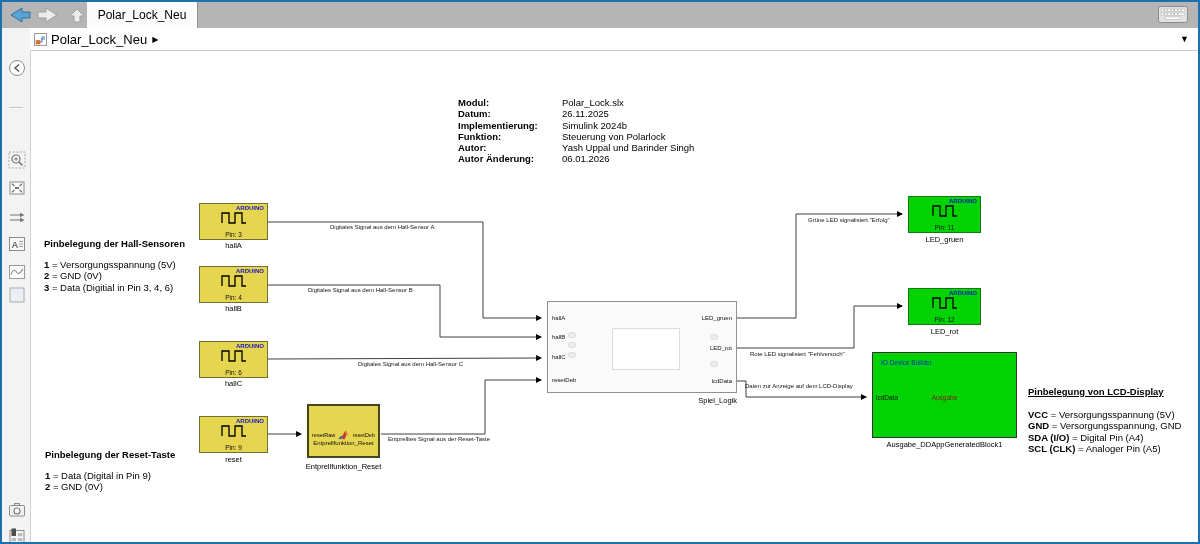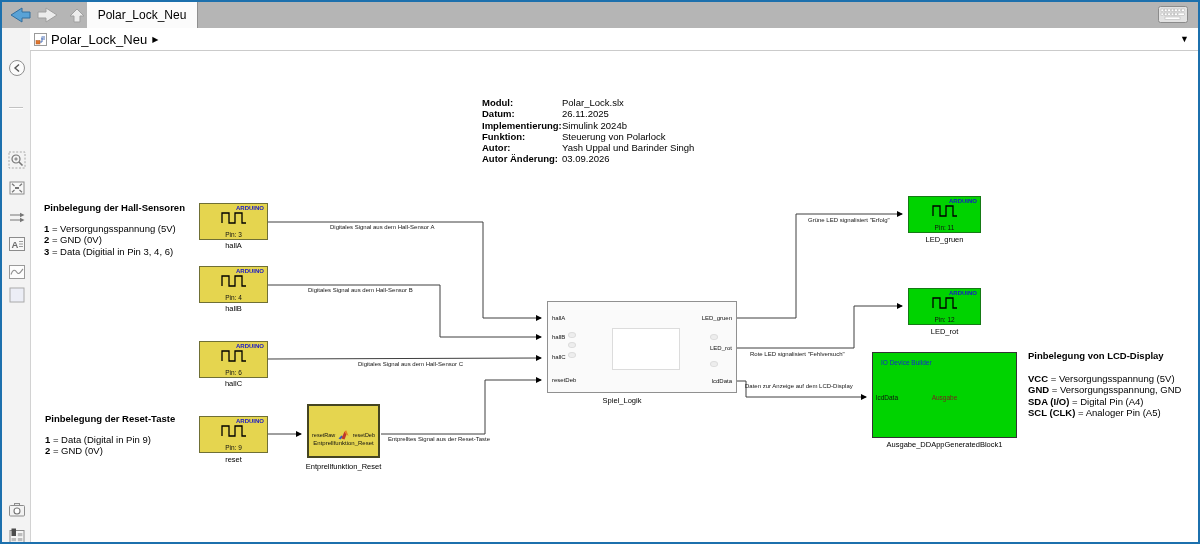--- a/index.html
+++ b/index.html
@@ -23,26 +23,26 @@
   .ddcaret{position:absolute;right:9px;top:6px;font-size:9px;color:#000;cursor:pointer;}
   
   .toolbar{position:absolute;left:2px;top:28px;width:28px;height:514px;background:#f3f3f3;
            border-right:1px solid #d2d2d2;z-index:8;}
   .tbtn{position:absolute;left:5px;width:20px;height:20px;display:flex;align-items:center;justify-content:center;cursor:pointer;}
   .tdivider{position:absolute;left:7px;top:79px;width:14px;height:0;border-top:1px solid #c2c2c2;border-bottom:1px solid #fff;}
   
   .canvas{position:absolute;left:31px;top:51px;width:1167px;height:491px;background:#fff;z-index:0;}
   .wires{position:absolute;left:0;top:0;z-index:1;}
   
-  .note{position:absolute;font-size:9.5px;color:#000;line-height:11.5px;z-index:2;white-space:nowrap;}
+  .note{position:absolute;font-size:9.5px;color:#000;line-height:11.5px;z-index:2;white-space:nowrap;margin-top:36px;}
   .note .t{font-weight:700;margin-bottom:9px;}
   .note b{font-weight:700;}
   .info{position:absolute;left:458px;top:97px;display:grid;grid-template-columns:104px auto;
         font-size:9.5px;line-height:11.3px;z-index:2;white-space:nowrap;}
-  .info .l{font-weight:700;margin-left:24px;}
+  .info .l{font-weight:700;}
   .sl{position:absolute;font-size:6px;color:#151515;white-space:nowrap;z-index:2;}
   
   .ab{position:absolute;width:69px;height:37px;background:#e5d54f;border:1px solid #6f6f35;box-sizing:border-box;z-index:3;cursor:pointer;}
   .ab.green{background:#00d300;border-color:#157a15;}
   .brand{position:absolute;top:1px;right:3px;font-size:6px;font-weight:700;color:#1717c9;}
   .pin{position:absolute;bottom:1px;left:0;right:0;text-align:center;font-size:6.5px;color:#111;}
   .wave{position:absolute;left:50%;top:6px;transform:translateX(-50%);}
   .bname{position:absolute;font-size:7.5px;color:#000;text-align:center;z-index:3;white-space:nowrap;}
   
   .entprell{position:absolute;left:307px;top:404px;width:73px;height:54px;background:#e5d54f;
@@ -216,38 +216,38 @@
     <span>Polar_Lock.slx</span>
   <span class="l">Datum:</span>
     <span>26.11.2025</span>
   <span class="l">Implementierung:</span>
     <span>Simulink 2024b</span>
   <span class="l">Funktion:</span>
     <span>Steuerung von Polarlock</span>
   <span class="l">Autor:</span>
     <span>Yash Uppal und Barinder Singh</span>
   <span class="l">Autor Änderung:</span>
-    <span>03.09.2026</span>
+    <span>06.01.2026</span>
 </div>
 
 <div class="note" style="left:44px;top:202px;">
   <div class="t">Pinbelegung der Hall-Sensoren</div>
   <div><b>1</b><span> = Versorgungsspannung (5V)</span></div>
   <div><b>2</b><span> = GND (0V)</span></div>
   <div><b>3</b><span> = Data (Digitial in Pin 3, 4, 6)</span></div>
 </div>
 
 <div class="note" style="left:45px;top:413px;">
   <div class="t">Pinbelegung der Reset-Taste</div>
   <div><b>1</b><span> = Data (Digital in Pin 9)</span></div>
   <div><b>2</b><span> = GND (0V)</span></div>
 </div>
 
 <div class="note" style="left:1028px;top:350px;">
-  <div class="t" style="margin-bottom:11px;">Pinbelegung von LCD-Display</div>
+  <div class="t" style="margin-bottom:11px;text-decoration:underline;">Pinbelegung von LCD-Display</div>
   <div><b>VCC</b><span> = Versorgungsspannung (5V)</span></div>
   <div><b>GND</b><span> = Versorgungsspannung, GND</span></div>
   <div><b>SDA (I/O)</b><span> = Digital Pin (A4)</span></div>
   <div><b>SCL (CLK)</b><span> = Analoger Pin (A5)</span></div>
 </div>
 
 <span class="sl" style="left:330px;top:224px;">Digitales Signal aus dem Hall-Sensor A</span>
 <span class="sl" style="left:308px;top:287px;">Digitales Signal aus dem Hall-Sensor B</span>
 <span class="sl" style="left:358px;top:361px;">Digitales Signal aus dem Hall-Sensor C</span>
 <span class="sl" style="left:388px;top:436px;">Entprelltes Signal aus der Reset-Taste</span>
@@ -313,21 +313,21 @@
   <div class="pcirc" style="left:162px;top:32px;"></div>
   <div class="pcirc" style="left:162px;top:59px;"></div>
   <span class="sport in" style="top:13px;">hallA</span>
   <span class="sport in" style="top:32px;">hallB</span>
   <span class="sport in" style="top:52px;">hallC</span>
   <span class="sport in" style="top:75px;">resetDeb</span>
   <span class="sport out" style="top:13px;">LED_gruen</span>
   <span class="sport out" style="top:43px;">LED_rot</span>
   <span class="sport out" style="top:76px;">lcdData</span>
 </div>
-<div class="bname" style="left:527px;top:396px;width:190px;">Spiel_Logik</div>
+<div class="bname" style="left:547px;top:396px;width:190px;text-align:right;">Spiel_Logik</div>
 
 <div class="ab green" style="left:908px;top:196px;width:73px;">
   <span class="brand">ARDUINO</span>
   <svg class="wave" width="28" height="14" viewBox="0 0 28 14">
       <path d="M2,13 V3 H9 V13 H15 V3 H22 V13 H26" fill="none" stroke="#000" stroke-width="1.3"></path>
     </svg>
   <span class="pin">Pin: 11</span>
 </div>
 <div class="bname" style="left:908px;top:235px;width:73px;">LED_gruen</div>
 

